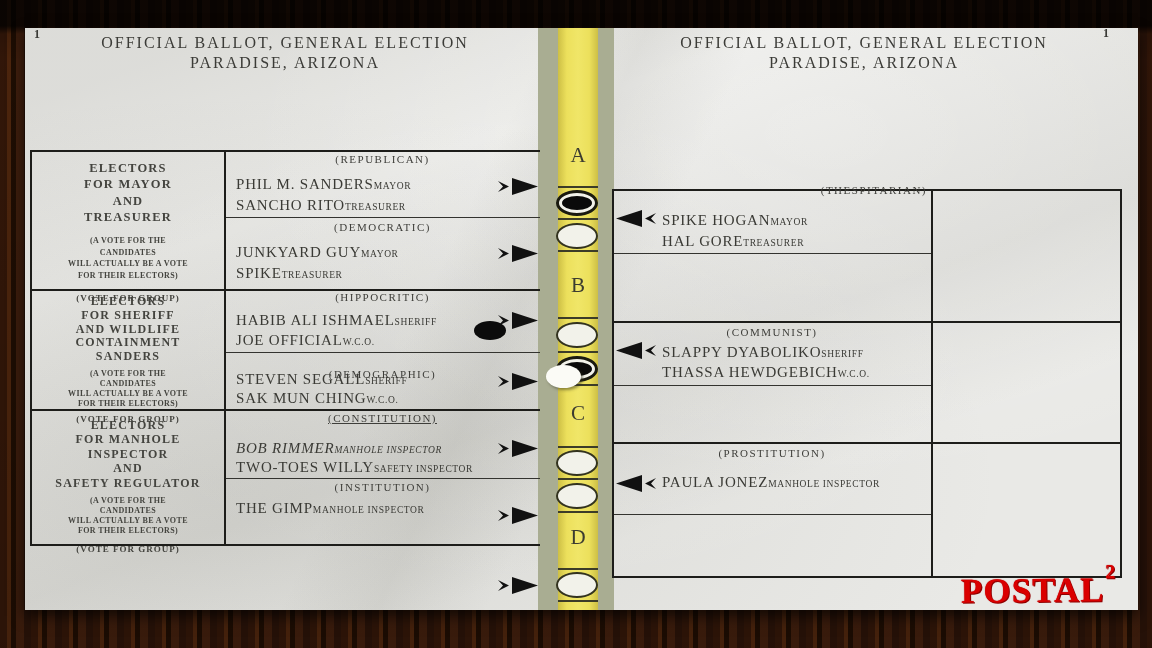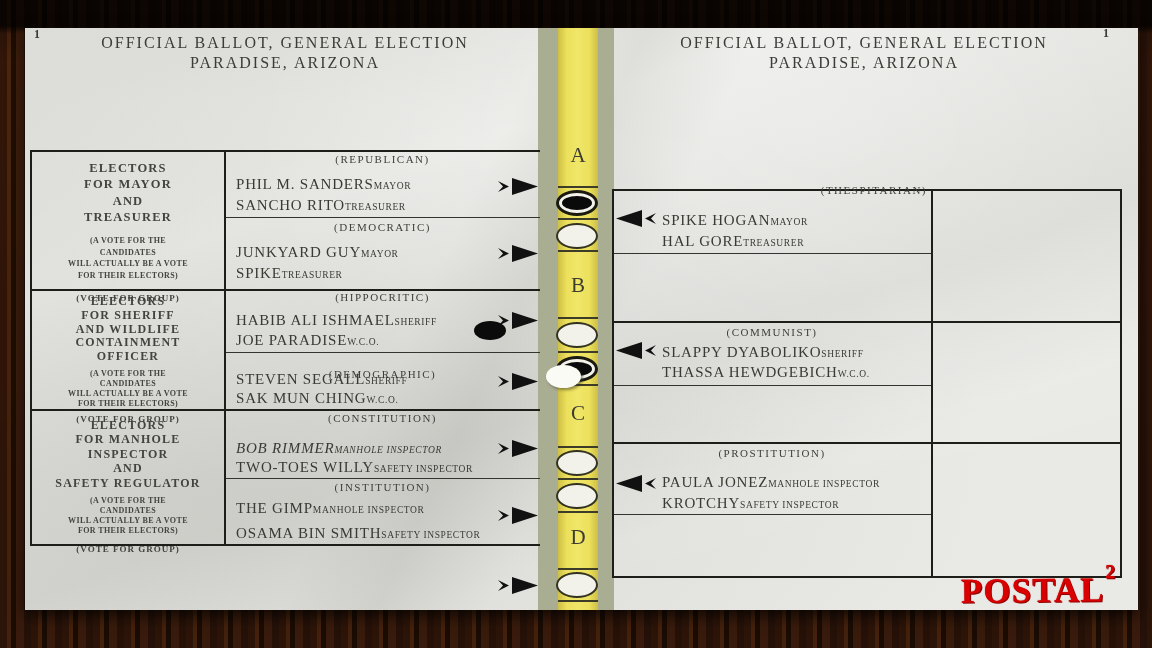--- a/index.html
+++ b/index.html
@@ -98,21 +98,21 @@
     </div>
     <div class="vote">(VOTE FOR GROUP)</div>
   </div>
 
   <div class="cellbox" style="left:36px;top:295px;width:184px;">
     <div class="cellTitle" style="font-size:12px;line-height:1.15;">
       <div>ELECTORS</div>
       <div>FOR SHERIFF</div>
       <div>AND WILDLIFE</div>
       <div>CONTAINMENT</div>
-      <div>OFFICER</div>
+      <div>SANDERS</div>
     </div>
     <div class="note" style="margin-top:5px;line-height:1.25;">
       <div>(A VOTE FOR THE</div>
       <div>CANDIDATES</div>
       <div>WILL ACTUALLY BE A VOTE</div>
       <div>FOR THEIR ELECTORS)</div>
     </div>
     <div class="vote" style="margin-top:5px;">(VOTE FOR GROUP)</div>
   </div>
 
@@ -142,39 +142,37 @@
     <span>SANCHO RITO</span><span class="role">TREASURER</span></div>
   <div class="txt cand" style="left:236px;top:244px;">
     <span>JUNKYARD GUY</span><span class="role">MAYOR</span></div>
   <div class="txt cand" style="left:236px;top:265px;">
     <span>SPIKE</span><span class="role">TREASURER</span></div>
 
   <div class="txt party" style="left:230px;top:291px;width:305px;">(HIPPOCRITIC)</div>
   <div class="txt cand" style="left:236px;top:312px;">
     <span>HABIB ALI  ISHMAEL</span><span class="role">SHERIFF</span></div>
   <div class="txt cand" style="left:236px;top:332px;">
-    <span>JOE PARADISE</span><span class="role">W.C.O.</span></div>
+    <span>JOE OFFICIAL</span><span class="role">W.C.O.</span></div>
 
   <div class="txt party" style="left:230px;top:368px;width:305px;">(DEMOGRAPHIC)</div>
   <div class="txt cand" style="left:236px;top:371px;">
     <span>STEVEN SEGALL</span><span class="role">SHERIFF</span></div>
   <div class="txt cand" style="left:236px;top:390px;">
     <span>SAK MUN CHING</span><span class="role">W.C.O.</span></div>
 
-  <div class="txt party" style="left:230px;top:412px;width:305px;">(CONSTITUTION)</div>
+  <div class="txt party" style="left:230px;top:412px;width:305px;text-decoration:underline;">(CONSTITUTION)</div>
   <div class="txt cand" style="left:236px;top:440px;font-style:italic;">
     <span>BOB RIMMER</span><span class="role">MANHOLE INSPECTOR</span></div>
   <div class="txt party" style="left:230px;top:481px;width:305px;">(INSTITUTION)</div>
 
   <div class="txt cand" style="left:236px;top:459px;">
     <span>TWO-TOES WILLY</span><span class="role">SAFETY INSPECTOR</span></div>
   <div class="txt cand" style="left:236px;top:500px;">
     <span>THE GIMP</span><span class="role">MANHOLE INSPECTOR</span></div>
-  <div class="txt cand" style="left:236px;top:525px;">
-    <span>OSAMA BIN SMITH</span><span class="role">SAFETY INSPECTOR</span></div>
 
   <div class="hline" style="left:612px;top:189px;width:510px;"></div>
   <div class="hline" style="left:612px;top:321px;width:510px;"></div>
   <div class="hline" style="left:612px;top:442px;width:510px;"></div>
   <div class="hline" style="left:612px;top:576px;width:510px;"></div>
   <div class="vline" style="left:612px;top:189px;height:389px;"></div>
   <div class="vline" style="left:931px;top:189px;height:389px;"></div>
   <div class="vline" style="left:1120px;top:189px;height:389px;"></div>
   <div class="hline thin" style="left:614px;top:253px;width:317px;"></div>
   <div class="hline thin" style="left:614px;top:385px;width:317px;"></div>
@@ -188,22 +186,20 @@
 
   <div class="txt party" style="left:617px;top:326px;width:310px;">(COMMUNIST)</div>
   <div class="txt cand" style="left:662px;top:344px;">
     <span>SLAPPY DYABOLIKO</span><span class="role">SHERIFF</span></div>
   <div class="txt cand" style="left:662px;top:364px;">
     <span>THASSA HEWDGEBICH</span><span class="role">W.C.O.</span></div>
 
   <div class="txt party" style="left:617px;top:447px;width:310px;">(PROSTITUTION)</div>
   <div class="txt cand" style="left:662px;top:474px;">
     <span>PAULA JONEZ</span><span class="role">MANHOLE INSPECTOR</span></div>
-  <div class="txt cand" style="left:662px;top:495px;">
-    <span>KROTCHY</span><span class="role">SAFETY INSPECTOR</span></div>
 
   <svg class="arrow" style="left:498px;top:178px;" viewBox="0 0 40 17">
       <polygon points="0,3 11,8.5 0,14 5,8.5" fill="#111"></polygon>
       <polygon points="14,0 40,8.5 14,17" fill="#111"></polygon>
     </svg>
   <svg class="arrow" style="left:498px;top:245px;" viewBox="0 0 40 17">
       <polygon points="0,3 11,8.5 0,14 5,8.5" fill="#111"></polygon>
       <polygon points="14,0 40,8.5 14,17" fill="#111"></polygon>
     </svg>
   <svg class="arrow" style="left:498px;top:312px;" viewBox="0 0 40 17">

